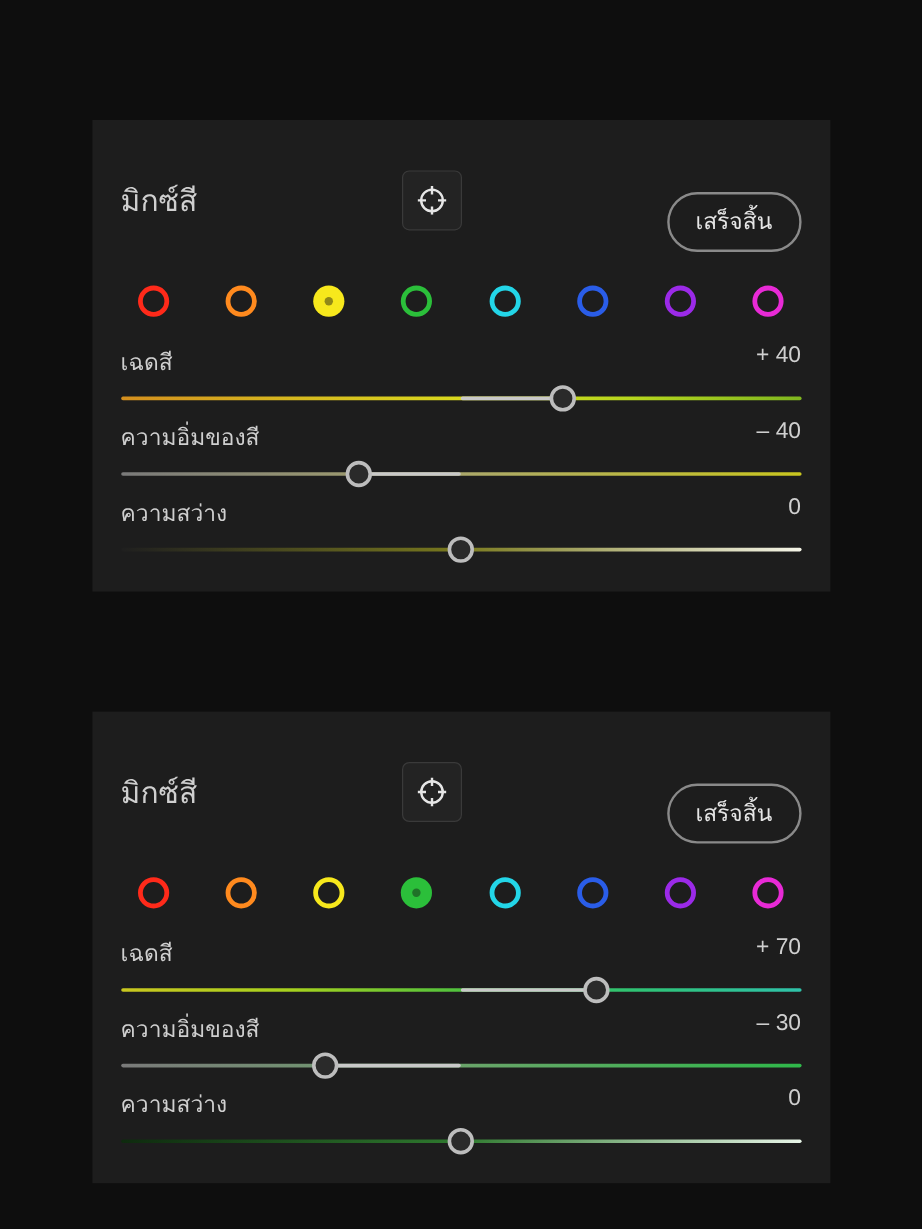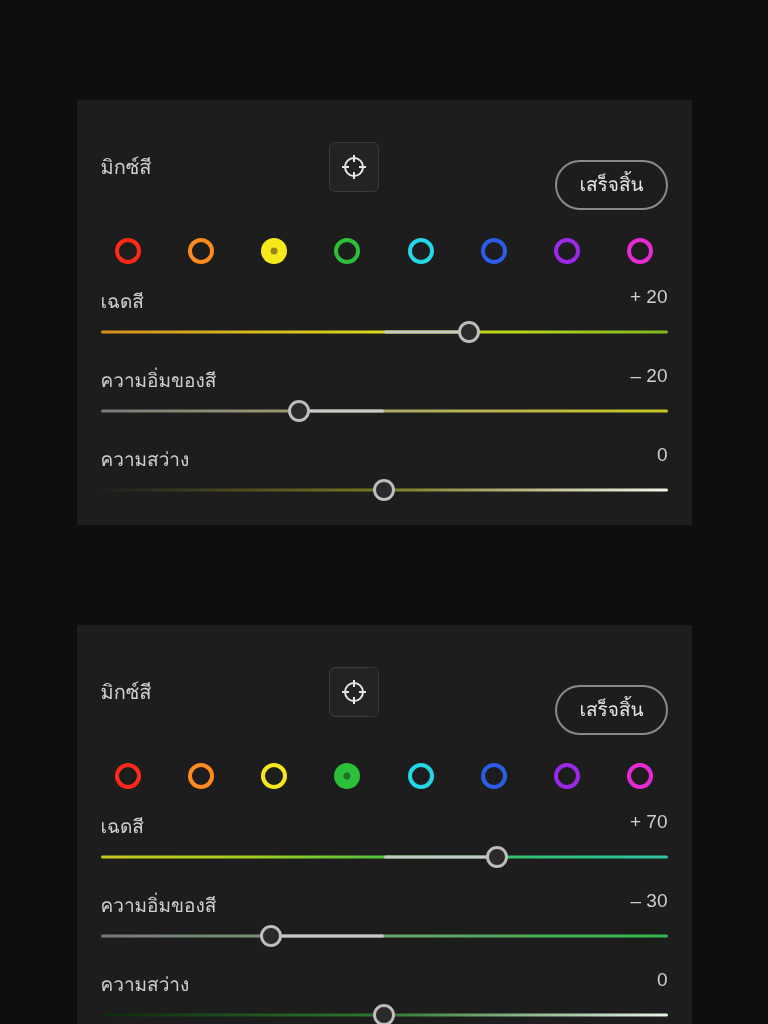--- a/index.html
+++ b/index.html
@@ -13,21 +13,21 @@
     padding: 24px 24px 34px 24px;
   }
 
   .panel-header {
     display: flex;
     align-items: center;
     margin-bottom: 28px;
   }
   .panel-title {
     color: #cfcfcf;
-    font-size: 20px;
+    font-size: 25px;
     font-weight: 400;
     flex: 0 0 auto;
   }
   .header-spacer-left { flex: 1; }
   .header-spacer-right { flex: 1; }
   .target-btn {
     width: 50px;
     height: 50px;
     border: 1px solid #3a3a3a;
     border-radius: 6px;
@@ -76,21 +76,21 @@
   }
   .swatch.selected { border-width: 10px; width: 26px; height: 26px; }
   .swatch.selected { border: none; }
   .swatch.selected {
     background: currentColor;
   }
   .swatch.selected::after {
     width: 7px; height: 7px; background: rgba(20,20,20,0.45);
   }
 
-  .slider-group { margin-bottom: 32px; }
+  .slider-group { margin-bottom: 16px; }
   .slider-head {
     display: flex;
     justify-content: space-between;
     color: #cfcfcf;
     font-size: 19px;
     margin-bottom: 14px;
   }
   .slider-value { color: #cfcfcf; }
 
   .track {
@@ -165,33 +165,33 @@
       <div class="swatch" style="border-color: rgb(43, 191, 58);"></div>
       <div class="swatch" style="border-color: rgb(35, 214, 232);"></div>
       <div class="swatch" style="border-color: rgb(42, 93, 232);"></div>
       <div class="swatch" style="border-color: rgb(155, 42, 232);"></div>
       <div class="swatch" style="border-color: rgb(232, 42, 214);"></div>
     </div>
 
   <div class="slider-group">
     <div class="slider-head">
       <span>เฉดสี</span>
-      <span class="slider-value">+ 20</span>
+      <span class="slider-value">+ 40</span>
     </div>
     <div class="track" id="p0-hue-track">
       <div class="gradient-line hue-yellow"></div>
       <div class="active-tick" id="p0-hue-tick" style="left: 50%; width: 15%;"></div>
       <div class="thumb" id="p0-hue-thumb" style="left: 65%;"></div>
     </div>
   </div>
 
   <div class="slider-group">
     <div class="slider-head">
       <span>ความอิ่มของสี</span>
-      <span class="slider-value">– 20</span>
+      <span class="slider-value">– 40</span>
     </div>
     <div class="track" id="p0-sat-track">
       <div class="gradient-line sat-yellow"></div>
       <div class="active-tick" id="p0-sat-tick" style="left: 35%; width: 15%;"></div>
       <div class="thumb" id="p0-sat-thumb" style="left: 35%;"></div>
     </div>
   </div>
 
   <div class="slider-group" style="margin-bottom:0">
     <div class="slider-head">

